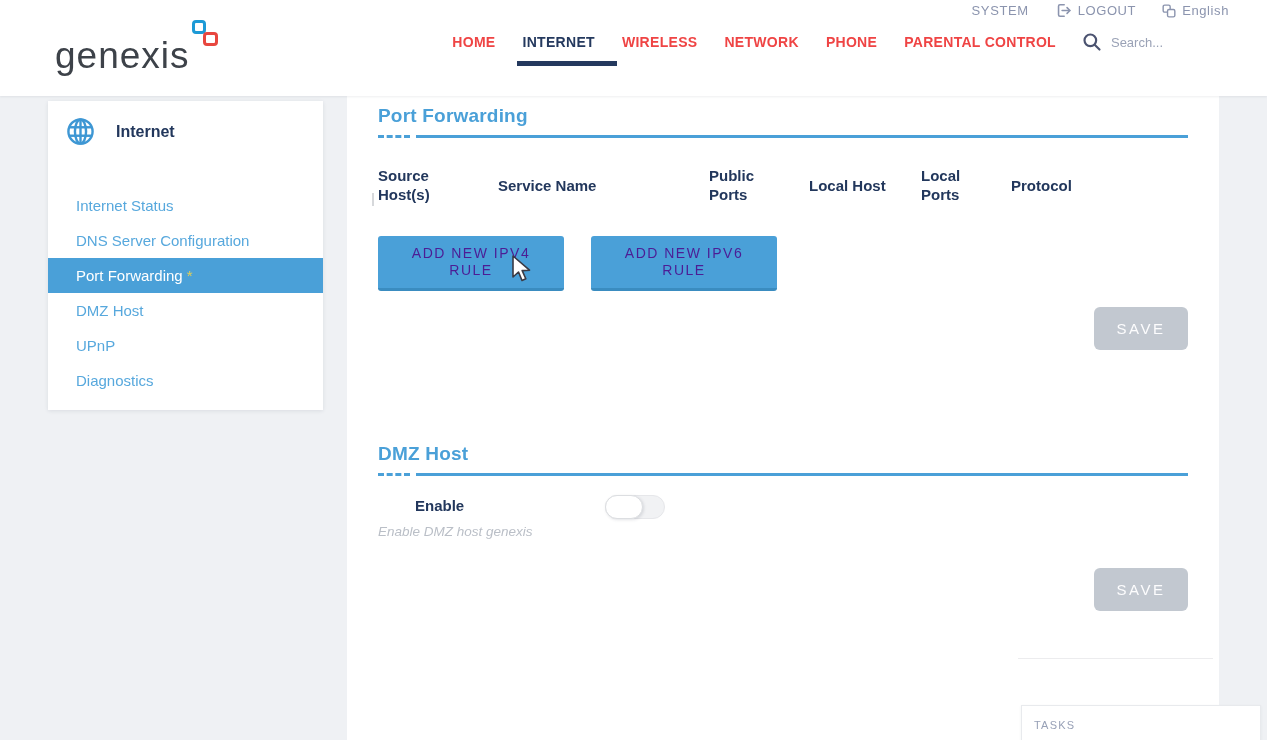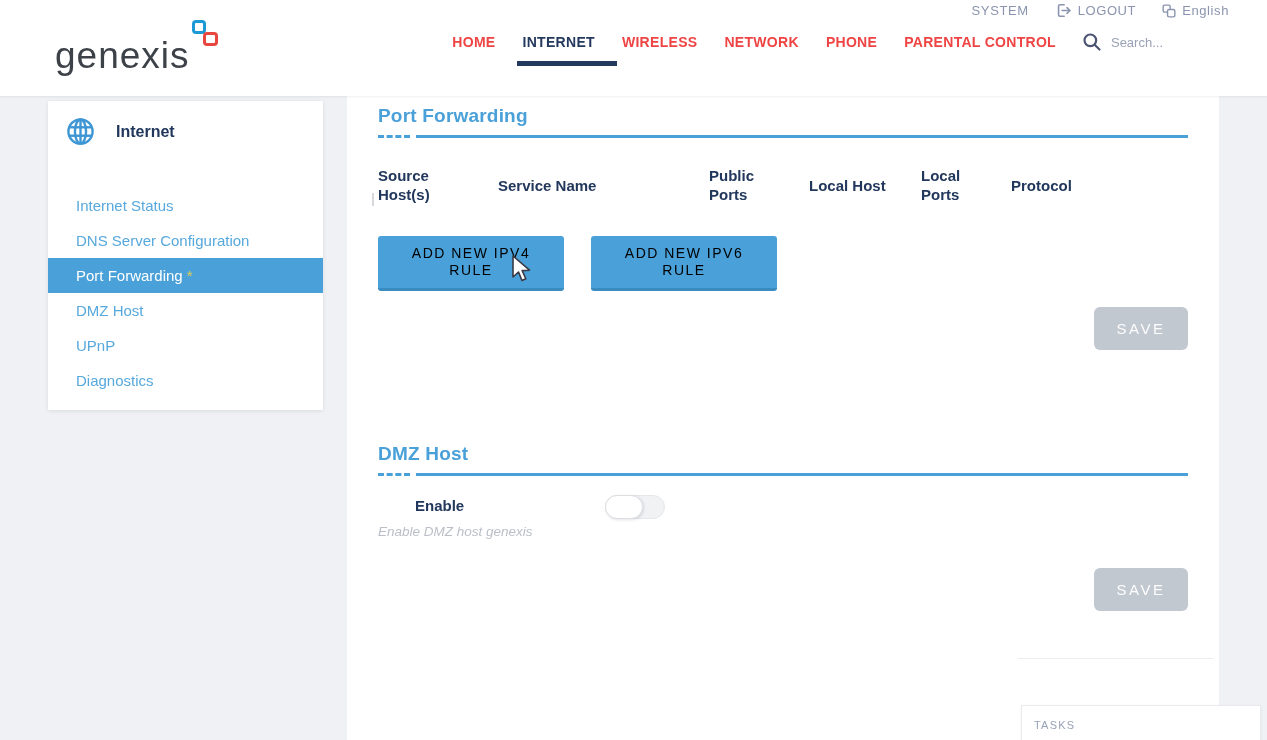--- a/index.html
+++ b/index.html
@@ -53,21 +53,21 @@
   .col { flex:none; }
   .col-0 { width:219px; padding-left:8px; }
   .col-1 { width:112px; } .col-1 span { display:inline-block; width:62px; }
   .col-2 { width:100px; } .col-2 span { display:inline-block; width:52px; }
   .col-3 { width:112px; }
   .col-4 { width:90px; }  .col-4 span { display:inline-block; width:46px; }
   .col-5 { width:100px; }
 
   .btn-row { display:flex; gap:27px; margin-top:31px; }
   .btn-blue { width:186px; height:55px; background:#4aa0d8; border:none; border-bottom:3px solid #3a8cc0;
-              border-radius:3px; color:#000000; font-family:inherit; font-size:14px; letter-spacing:1.5px;
+              border-radius:3px; color:#4c1d95; font-family:inherit; font-size:14px; letter-spacing:1.5px;
               line-height:17px; text-align:center; padding:0 18px; cursor:pointer; }
   .save-row { display:flex; justify-content:flex-end; margin-top:16px; }
   .btn-save { width:94px; height:43px; background:#c2c8d0; border:none; border-radius:6px;
               color:#fdfdfe; font-family:inherit; font-size:15px; letter-spacing:2.5px; cursor:default; }
 
   .dmz-section { margin-top:91px; }
   .enable-row { display:flex; align-items:flex-start; margin-top:21px; }
   .enable-col { width:227px; }
   .enable-label { font-size:15px; font-weight:bold; color:#22375c;margin-left:37px; }
   .enable-desc { margin-top:10px; font-size:13.5px; font-style:italic; color:#babfc7; }

